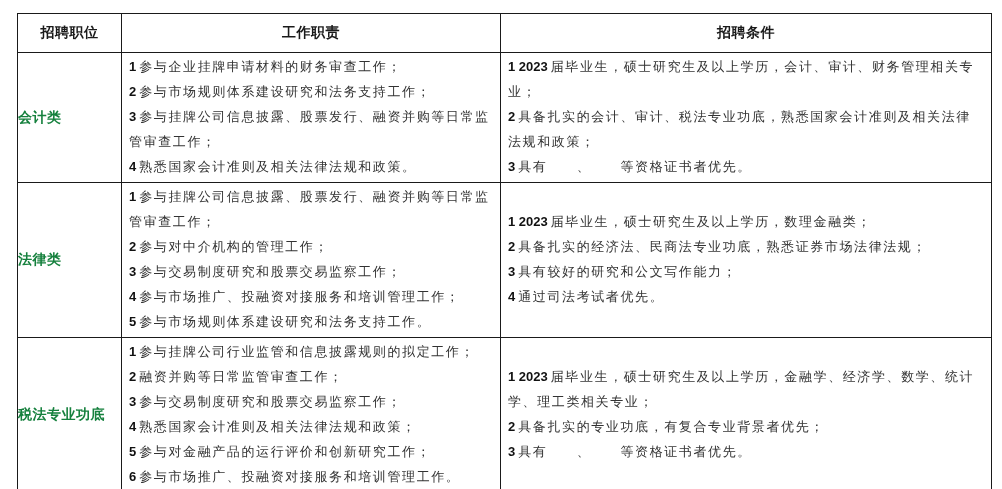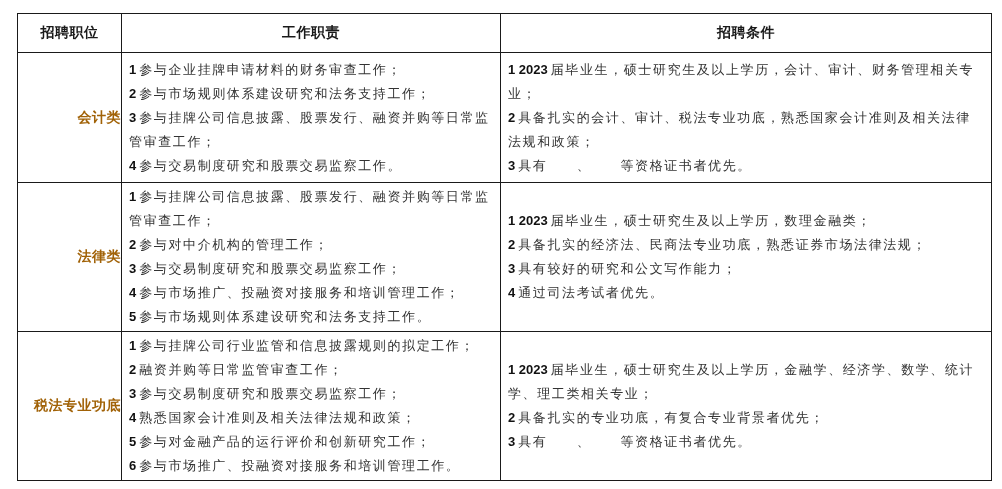--- a/index.html
+++ b/index.html
@@ -36,45 +36,45 @@
       font-size: 14px;
       font-weight: bold;
       text-align: center;
       letter-spacing: 0.5px;
       color: #1a1a1a;
     }
     tr.row-accounting { height: 130px; }
     tr.row-legal { height: 147px; }
     tr.row-math { height: 143px; }
     td.position-cell {
-      text-align: right;
+      text-align: left;
       font-size: 14px;
       font-weight: bold;
-      color: #a16207;
+      color: #15803d;
       letter-spacing: 0.5px;
     }
     td.duty-cell, td.req-cell {
       padding: 2px 8px 2px 7px !important;
       font-size: 13px;
       line-height: 24px;
       color: #333333;
     }
     .line {
       display: block;
       letter-spacing: 1.6px;
     }
     .num {
       font-family: "Liberation Sans", "DejaVu Sans", sans-serif;
       font-weight: bold;
       color: #111111;
       margin-right: 3px;
       letter-spacing: 0;
     }
     .text {
-      font-family: Liberation Serif, serif;
+      font-family: Liberation Mono, monospace;
       font-weight: normal;
     }
   </style>
 </head>
 <body>
 
 <table class="recruit">
   <colgroup>
     <col class="c1">
     <col class="c2">
@@ -88,21 +88,21 @@
     </tr>
   </thead>
   <tbody>
 
     <tr class="row-accounting">
       <td class="position-cell">会计类</td>
       <td class="duty-cell">
         <span class="line"><span class="num">1</span><span class="text">参与企业挂牌申请材料的财务审查工作；</span></span>
         <span class="line"><span class="num">2</span><span class="text">参与市场规则体系建设研究和法务支持工作；</span></span>
         <span class="line"><span class="num">3</span><span class="text">参与挂牌公司信息披露、股票发行、融资并购等日常监管审查工作；</span></span>
-        <span class="line"><span class="num">4</span><span class="text">参与交易制度研究和股票交易监察工作。</span></span>
+        <span class="line"><span class="num">4</span><span class="text">熟悉国家会计准则及相关法律法规和政策。</span></span>
       </td>
       <td class="req-cell">
         <span class="line"><span class="num">1 2023</span><span class="text">届毕业生，硕士研究生及以上学历，会计、审计、财务管理相关专业；</span></span>
         <span class="line"><span class="num">2</span><span class="text">具备扎实的会计、审计、税法专业功底，熟悉国家会计准则及相关法律法规和政策；</span></span>
         <span class="line"><span class="num">3</span><span class="text">具有　　、　　等资格证书者优先。</span></span>
       </td>
     </tr>
 
     <tr class="row-legal">
       <td class="position-cell">法律类</td>

